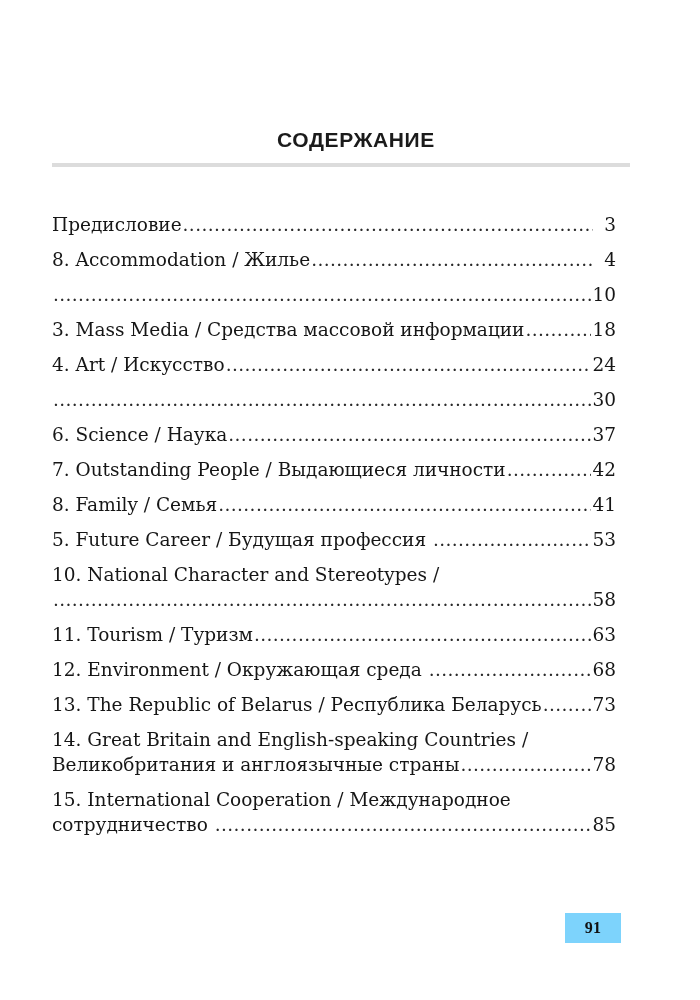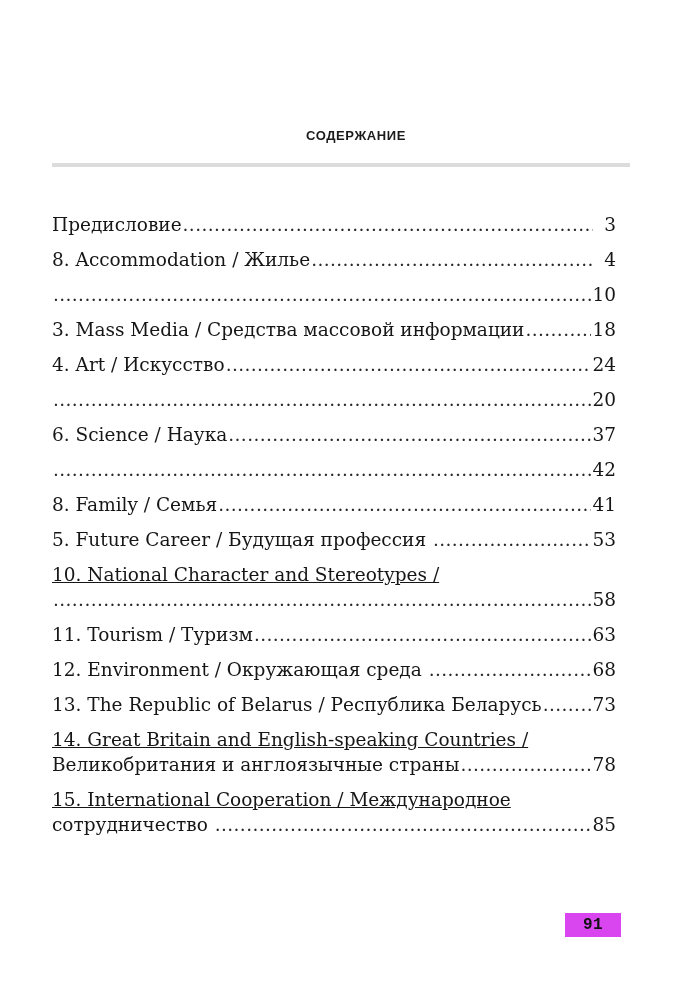--- a/index.html
+++ b/index.html
@@ -24,21 +24,21 @@
 
   
   .toc-title {
     position: absolute;
     left: 0;
     right: 0;
     top: 128px;
     text-align: center;
     font-family: "Liberation Sans", sans-serif;
     font-weight: bold;
-    font-size: 13px;
+    font-size: 21px;
     letter-spacing: 0.6px;
     color: #1b1b1b;
     margin-left: 12px;
   }
 
   .title-rule {
     position: absolute;
     left: 52px;
     top: 163px;
     width: 578px;
@@ -94,35 +94,34 @@
     text-align: right;
     min-width: 22px;
     font-size: 18.5px;
     color: #161616;
     white-space: pre;
   }
 
   
   .toc-entry.two-line .entry-line.cont {
     margin-bottom: 1px;
-    text-decoration: underline;
   }
 
   
   .page-badge {
     position: absolute;
     left: 565px;
     top: 913px;
     width: 56px;
-    height: 24px;
-    background: #d946ef;
+    height: 30px;
+    background: #7dd3fc;
     display: flex;
     align-items: center;
     justify-content: center;
-    font-family: Liberation Mono, monospace;
+    font-family: Liberation Serif, serif;
     font-weight: bold;
     font-size: 16px;
     color: #111111;
     letter-spacing: 0.3px;
   }
 </style>
 </head>
 <body>
 
 <div class="page">
@@ -162,32 +161,33 @@
       <div class="toc-entry">
         <div class="entry-line">
           <span class="entry-label">4. Art / Искусство</span>
           <span class="leader">........................................................................................................................................................................................................</span>
           <span class="entry-page">24</span>
         </div>
       </div>
       <div class="toc-entry">
         <div class="entry-line">
           <span class="leader">........................................................................................................................................................................................................</span>
-          <span class="entry-page">20</span>
+          <span class="entry-page">30</span>
         </div>
       </div>
       <div class="toc-entry">
         <div class="entry-line">
           <span class="entry-label">6. Science / Наука</span>
           <span class="leader">........................................................................................................................................................................................................</span>
           <span class="entry-page">37</span>
         </div>
       </div>
       <div class="toc-entry">
         <div class="entry-line">
+          <span class="entry-label">7. Outstanding People / Выдающиеся личности</span>
           <span class="leader">........................................................................................................................................................................................................</span>
           <span class="entry-page">42</span>
         </div>
       </div>
       <div class="toc-entry">
         <div class="entry-line">
           <span class="entry-label">8. Family / Семья</span>
           <span class="leader">........................................................................................................................................................................................................</span>
           <span class="entry-page">41</span>
         </div>

